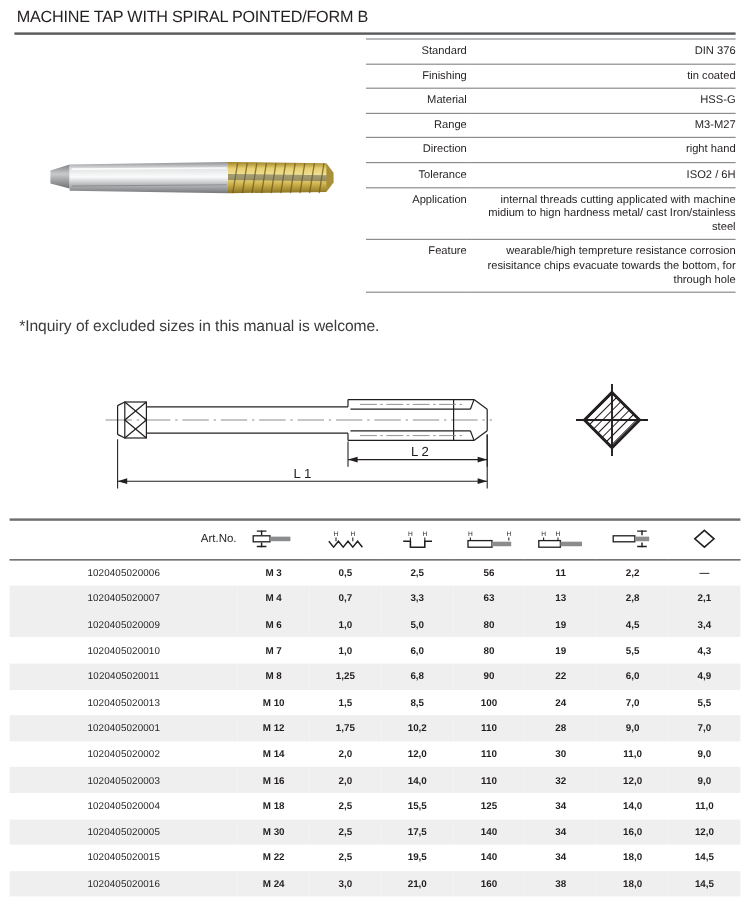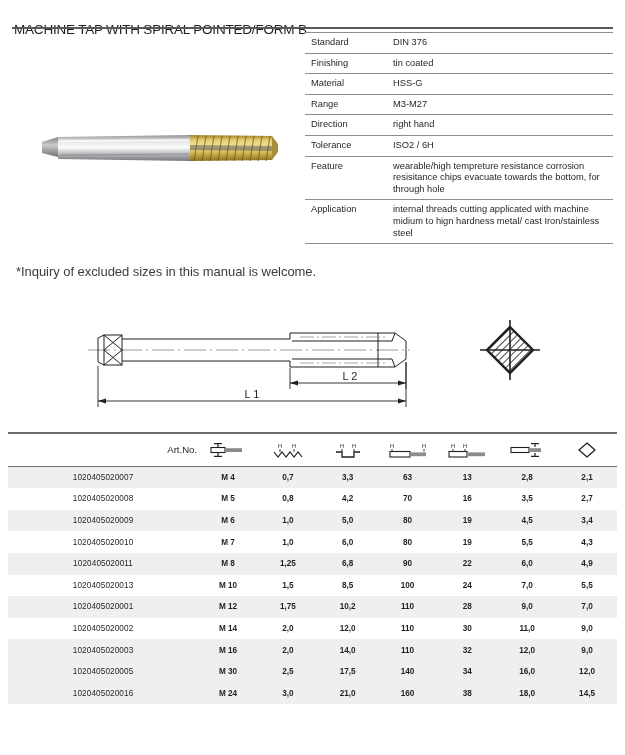--- a/index.html
+++ b/index.html
@@ -8,21 +8,21 @@
     background:#ffffff;
     font-family:"Liberation Sans", sans-serif;
     color:#231f20;
     overflow:hidden;
     position:relative;
   }
   
   .page-title{
     position:absolute;left:14px;top:6px;
     font-size:13.5px;letter-spacing:-0.2px;
-    font-weight:400;color:#231f20;white-space:nowrap;margin-top:16px;
+    font-weight:400;color:#231f20;white-space:nowrap;
   }
   .title-rule{
     position:absolute;left:12px;top:27px;width:601px;height:2px;
     background:#58595b;
   }
   
   .photo-area{
     position:absolute;left:12px;top:36px;width:288px;height:225px;
   }
   .tap-photo{
@@ -31,20 +31,21 @@
   .tap-svg{display:block;}
   
   .inquiry-note{
     position:absolute;left:16px;top:264px;
     font-size:13px;color:#3b3b3d;letter-spacing:-0.05px;
   }
   
   .spec-table{
     position:absolute;left:305px;top:32px;width:308px;
     border-collapse:collapse;
+    text-align:right;
   }
   .spec-table tr{border-bottom:1px solid #8a8c8e;}
   .spec-table tr:first-child{border-top:1px solid #8a8c8e;}
   .spec-table td{
     padding:4px 0 4px 0;
     font-size:9.3px;color:#231f20;vertical-align:top;line-height:11.6px;
   }
   .spec-label{width:78px;padding-left:6px !important;}
   .spec-value{padding-left:4px !important;margin-top:40px;}
   
@@ -159,26 +160,26 @@
     </tr>
     <tr>
       <td class="spec-label">Direction</td>
       <td class="spec-value">right hand</td>
     </tr>
     <tr>
       <td class="spec-label">Tolerance</td>
       <td class="spec-value">ISO2 / 6H</td>
     </tr>
     <tr>
+      <td class="spec-label">Application</td>
+      <td class="spec-value">internal threads cutting applicated with machine midium to hign hardness metal/ cast Iron/stainless steel</td>
+    </tr>
+    <tr>
       <td class="spec-label">Feature</td>
       <td class="spec-value">wearable/high tempreture resistance corrosion resisitance chips evacuate towards the bottom, for through hole</td>
-    </tr>
-    <tr>
-      <td class="spec-label">Application</td>
-      <td class="spec-value">internal threads cutting applicated with machine midium to hign hardness metal/ cast Iron/stainless steel</td>
     </tr>
   </tbody>
 </table>
 
 <div class="drawing-area">
   <svg width="625" height="130" viewBox="0 0 625 130">
     <defs>
       <pattern id="hatch" width="5" height="5" patternUnits="userSpaceOnUse" patternTransform="rotate(45)">
         <line x1="0" y1="0" x2="0" y2="5" stroke="#231f20" stroke-width="1.7"></line>
       </pattern>
@@ -327,40 +328,40 @@
         </th>
 
         <th class="icon-cell">
           <svg width="22" height="18" viewBox="0 0 22 18">
             <polygon points="11,2 19,9 11,16 3,9" fill="none" stroke="#231f20" stroke-width="1.3"></polygon>
           </svg>
         </th>
       </tr>
     </thead>
     <tbody>
+      <tr class="even">
+        <td class="td-art">1020405020006</td>
+        <td>M 3</td>
+        <td>0,5</td>
+        <td>2,5</td>
+        <td>56</td>
+        <td>11</td>
+        <td>2,2</td>
+        <td>—</td>
+      </tr>
       <tr class="odd">
         <td class="td-art">1020405020007</td>
         <td>M 4</td>
         <td>0,7</td>
         <td>3,3</td>
         <td>63</td>
         <td>13</td>
         <td>2,8</td>
         <td>2,1</td>
       </tr>
-      <tr class="even">
-        <td class="td-art">1020405020008</td>
-        <td>M 5</td>
-        <td>0,8</td>
-        <td>4,2</td>
-        <td>70</td>
-        <td>16</td>
-        <td>3,5</td>
-        <td>2,7</td>
-      </tr>
       <tr class="odd">
         <td class="td-art">1020405020009</td>
         <td>M 6</td>
         <td>1,0</td>
         <td>5,0</td>
         <td>80</td>
         <td>19</td>
         <td>4,5</td>
         <td>3,4</td>
       </tr>
@@ -417,30 +418,50 @@
       <tr class="odd">
         <td class="td-art">1020405020003</td>
         <td>M 16</td>
         <td>2,0</td>
         <td>14,0</td>
         <td>110</td>
         <td>32</td>
         <td>12,0</td>
         <td>9,0</td>
       </tr>
+      <tr class="even">
+        <td class="td-art">1020405020004</td>
+        <td>M 18</td>
+        <td>2,5</td>
+        <td>15,5</td>
+        <td>125</td>
+        <td>34</td>
+        <td>14,0</td>
+        <td>11,0</td>
+      </tr>
       <tr class="odd">
         <td class="td-art">1020405020005</td>
         <td>M 30</td>
         <td>2,5</td>
         <td>17,5</td>
         <td>140</td>
         <td>34</td>
         <td>16,0</td>
         <td>12,0</td>
       </tr>
+      <tr class="even">
+        <td class="td-art">1020405020015</td>
+        <td>M 22</td>
+        <td>2,5</td>
+        <td>19,5</td>
+        <td>140</td>
+        <td>34</td>
+        <td>18,0</td>
+        <td>14,5</td>
+      </tr>
       <tr class="odd">
         <td class="td-art">1020405020016</td>
         <td>M 24</td>
         <td>3,0</td>
         <td>21,0</td>
         <td>160</td>
         <td>38</td>
         <td>18,0</td>
         <td>14,5</td>
       </tr>

